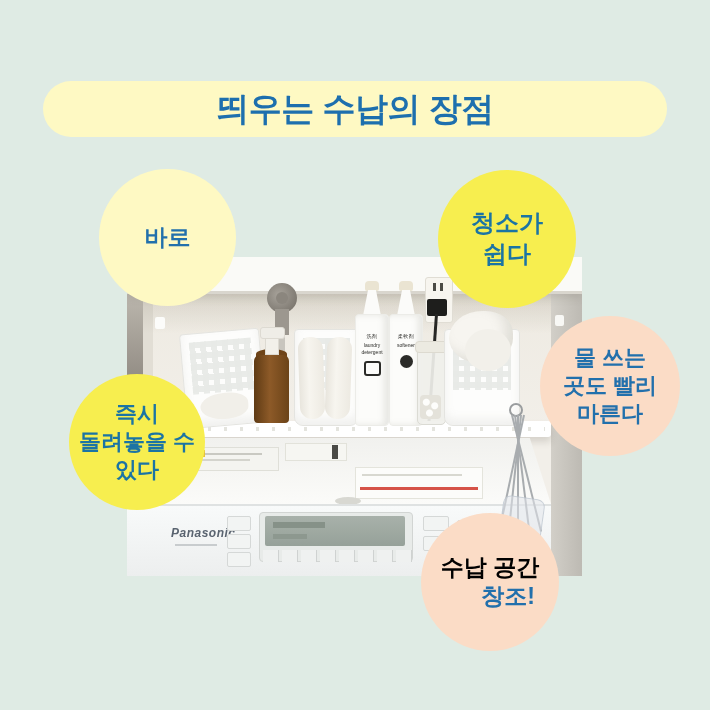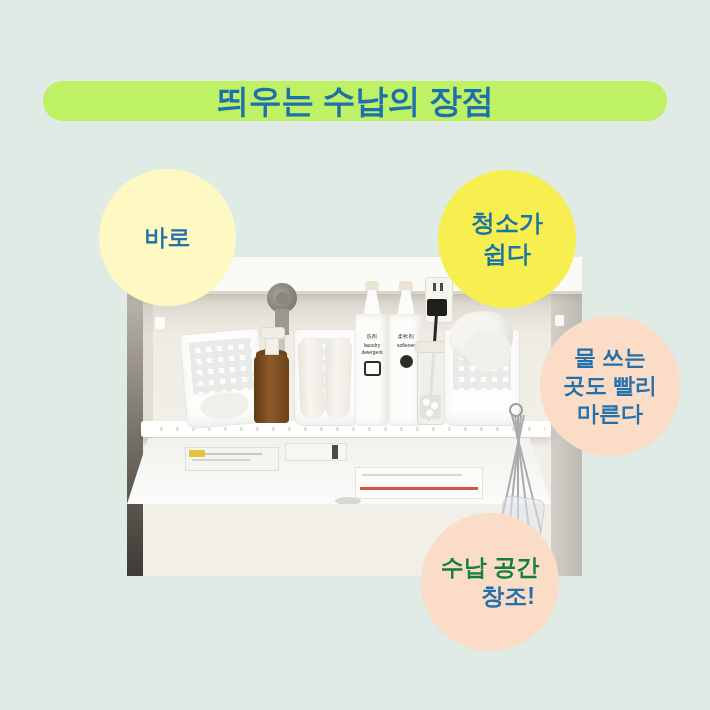--- a/index.html
+++ b/index.html
@@ -1,20 +1,20 @@
 <!DOCTYPE html>
 <html><head>
 <meta charset="utf-8">
 <style>
   html,body{margin:0;padding:0;}
   body{font-family:"Liberation Sans",sans-serif;}
   .canvas{position:relative;width:710px;height:710px;background:#DFEBE4;overflow:hidden;}
 
   
-  .banner{position:absolute;left:43px;top:81px;width:624px;height:40px;background:#bef264;
+  .banner{position:absolute;left:43px;top:81px;width:624px;height:56px;background:#fef9c3;
           border-radius:28px;display:flex;align-items:center;justify-content:center;}
   .banner-title{font-size:33px;font-weight:bold;letter-spacing:-0.5px;}
 
   
   .bubble{position:absolute;border-radius:50%;display:flex;flex-direction:column;
           align-items:center;justify-content:center;text-align:center;font-weight:bold;z-index:5;}
   .bubble span{display:block;white-space:nowrap;line-height:1.28;}
   .b1{left:99px;top:169px;width:137px;height:137px;font-size:23px;}
   .b2{left:438px;top:170px;width:138px;height:138px;font-size:24px;}
   .b3{left:540px;top:316px;width:140px;height:140px;font-size:22px;}
@@ -229,20 +229,36 @@
       <div class="stk-yellow"></div>
       <div class="stk-b"></div>
       <div class="vent"></div>
       <div class="stk-c">
         <div class="stk-c-line"></div>
         <div class="stk-c-red"></div>
       </div>
       <div class="drain-oval"></div>
     </div>
 
+    <div class="washer-front">
+      <div class="brand">Panasonic</div>
+      <div class="model-line"></div>
+      <div class="btn bc1"></div>
+      <div class="btn bc2"></div>
+      <div class="btn bc3"></div>
+      <div class="lcd-frame"></div>
+      <div class="lcd"></div>
+      <div class="lcd-seg1"></div>
+      <div class="lcd-seg2"></div>
+      <div class="btn-row"></div>
+      <div class="btn br1"></div>
+      <div class="btn br2"></div>
+      <div class="btn br3"></div>
+      <div class="btn br4"></div>
+    </div>
 
     <div class="hook"></div>
     <div class="wire w1"></div>
     <div class="wire w2"></div>
     <div class="wire w3"></div>
     <div class="wire w4"></div>
     <div class="wire w5"></div>
     <div class="clear-hanger"></div>
   </div>
 
@@ -256,19 +272,24 @@
     <span style="color: rgb(34, 112, 172);">곳도 빨리</span>
     <span style="color: rgb(34, 112, 172);">마른다</span>
   </div>
 
   <div class="bubble b2" style="background-color: rgb(247, 238, 79);">
     <span style="color: rgb(27, 116, 164);">청소가</span>
     <span style="color: rgb(27, 116, 164);">쉽다</span>
     <span style="color: rgb(27, 116, 164);"></span>
   </div>
 
+  <div class="bubble b4" style="background-color: rgb(247, 238, 79);">
+    <span style="color: rgb(27, 116, 164);">즉시</span>
+    <span style="color: rgb(27, 116, 164);">돌려놓을 수</span>
+    <span style="color: rgb(27, 116, 164);">있다</span>
+  </div>
 
   <div class="bubble b5" style="background-color: rgb(251, 220, 198);">
-    <span style="color: #15803d;">수납 공간</span>
+    <span style="color: #000000;">수납 공간</span>
     <span style="color: rgb(34, 112, 172); margin-left: 36px;">창조!</span>
   </div>
 
 </div>
 
 </body></html>

